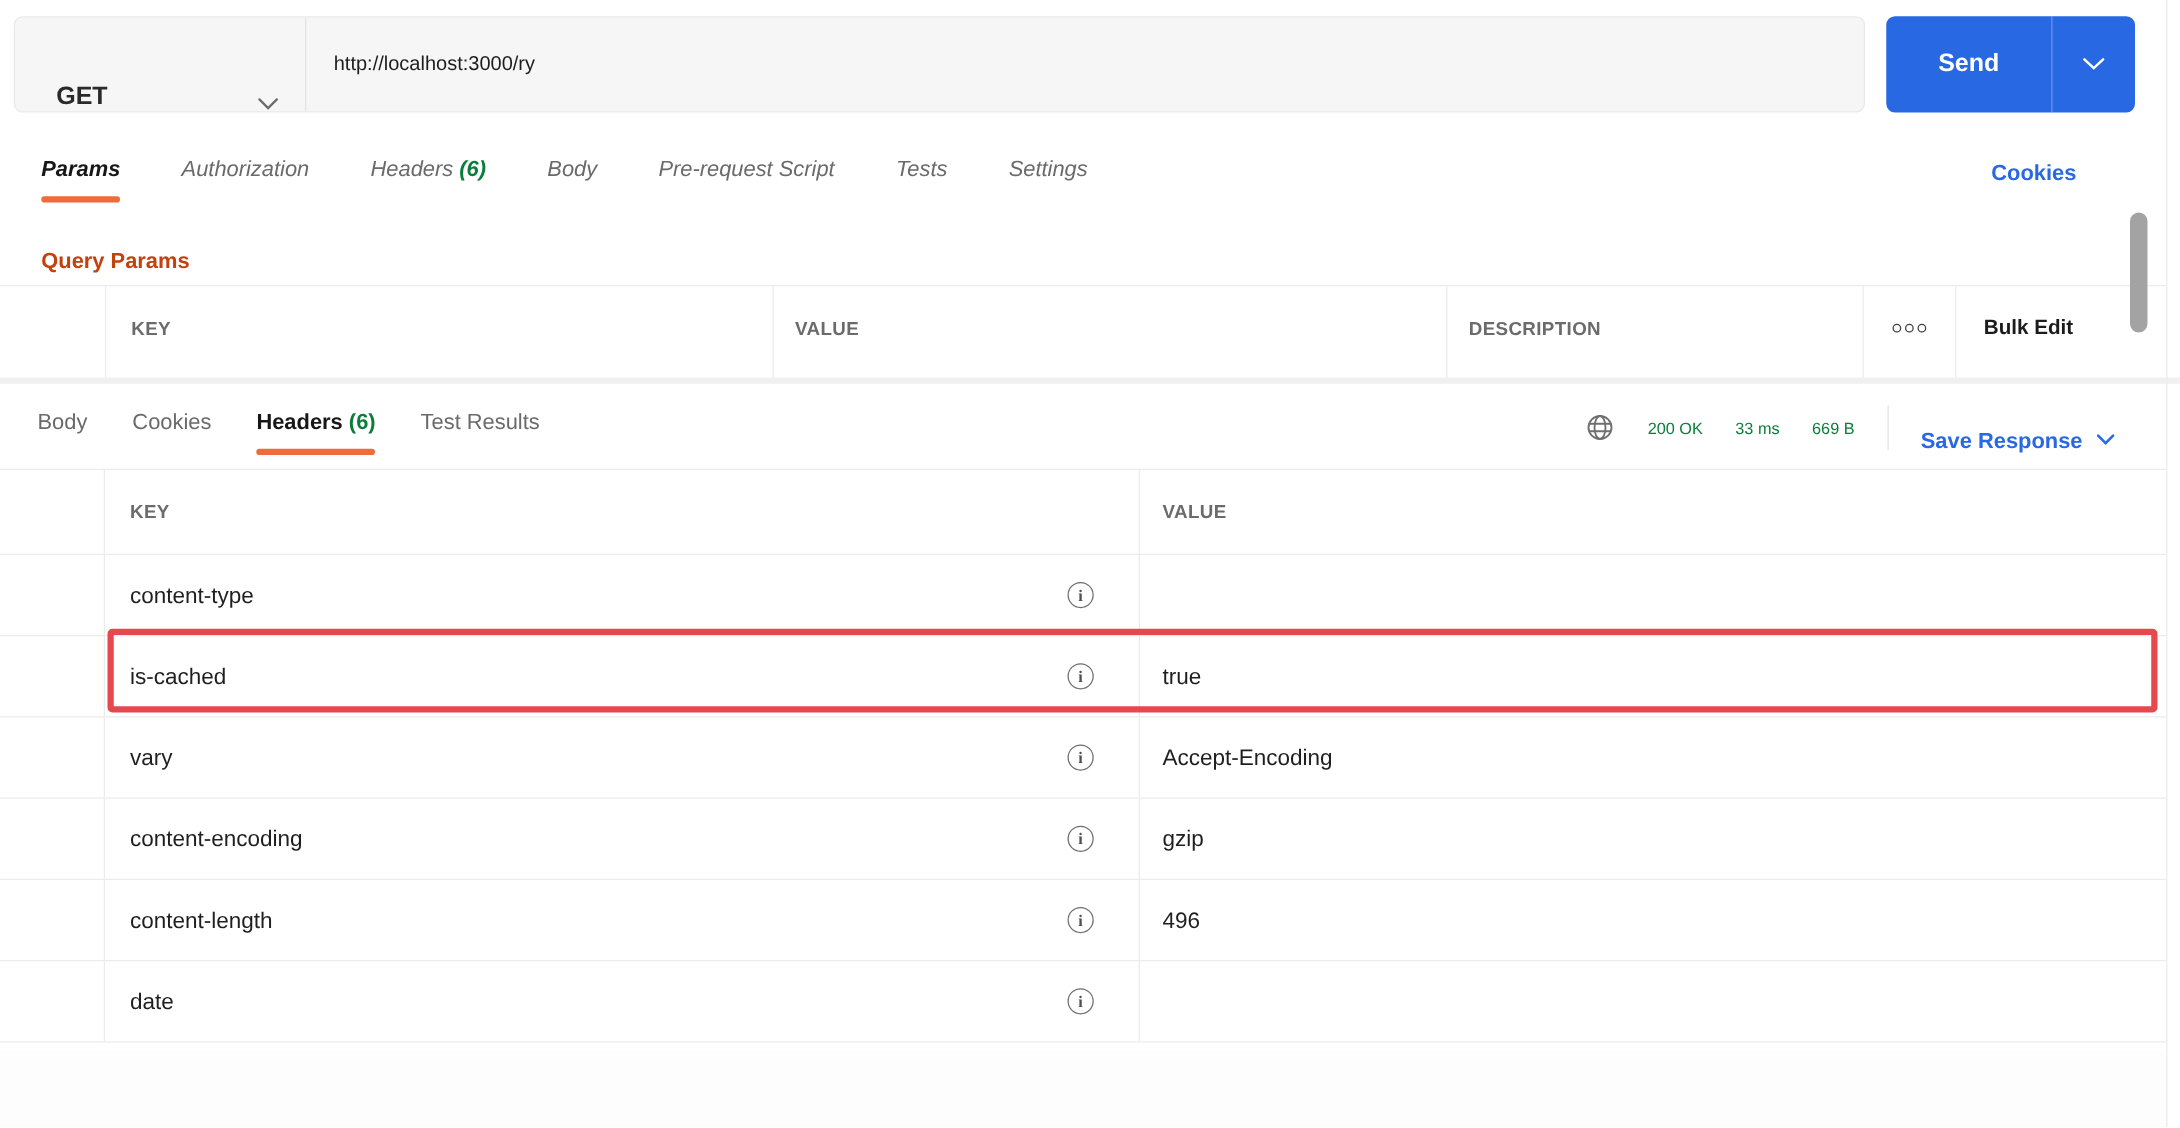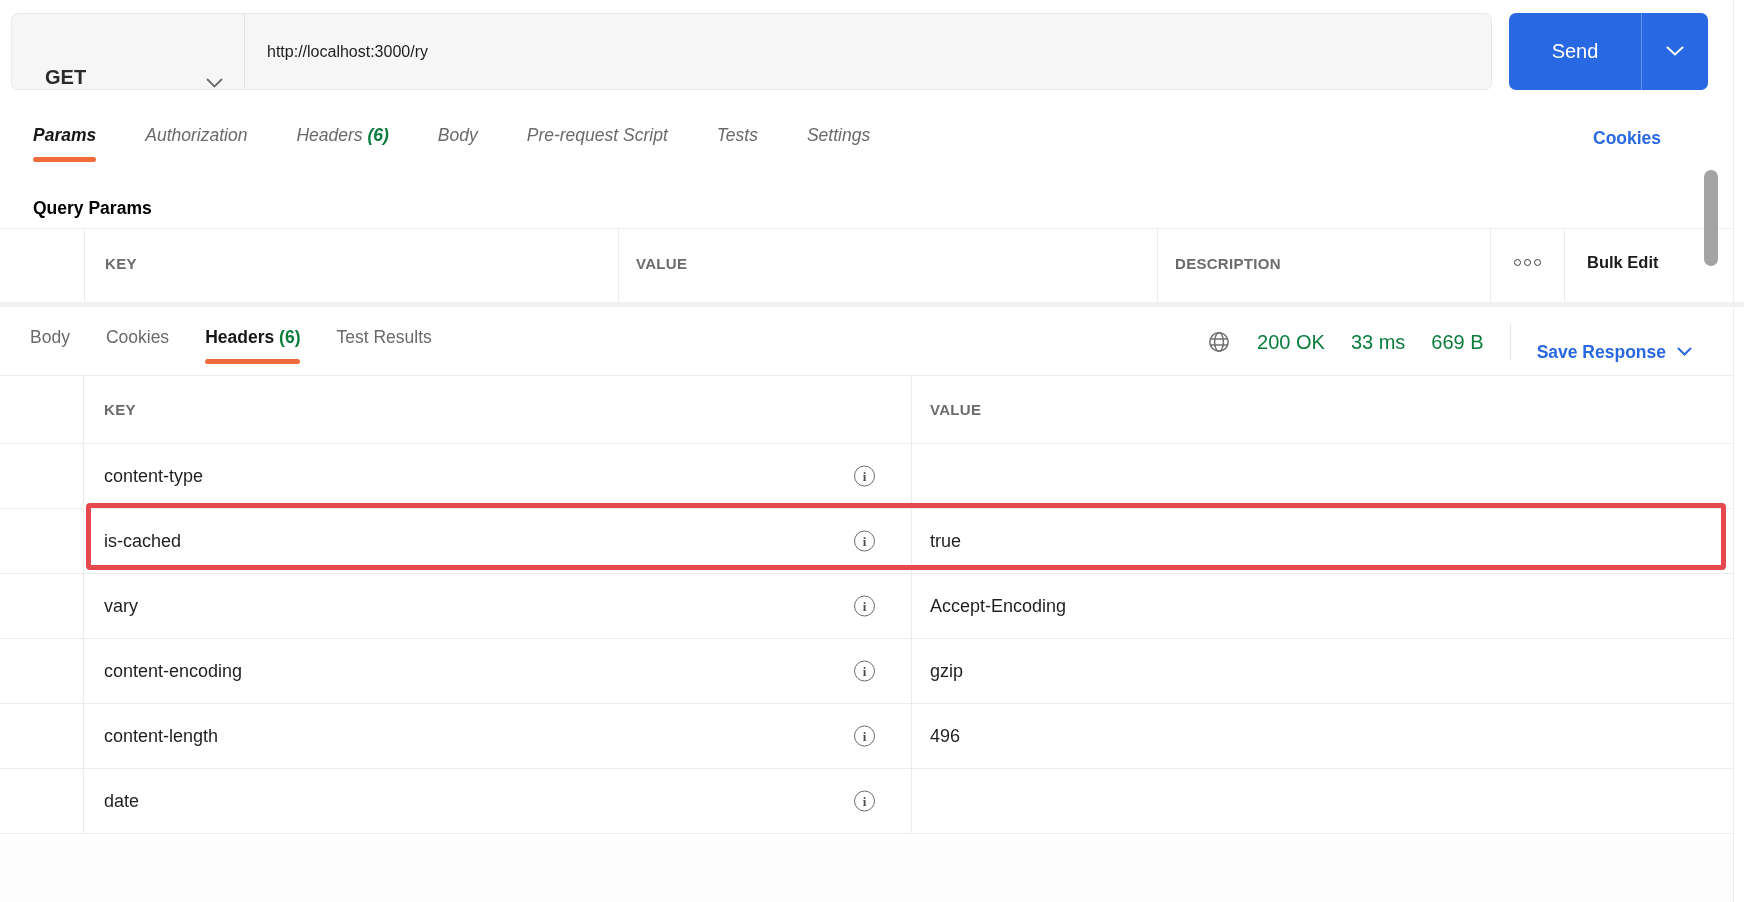--- a/index.html
+++ b/index.html
@@ -26,62 +26,62 @@
   .url-input{
     flex:1; background:transparent; border:none; outline:none;
     font-family:inherit; font-size:16px; color:#1d1d1d; padding-left:22px;
   }
   .send-btn{
     position:absolute; left:1509px; top:13px; width:199px; height:77px;
     background:var(--blue); border-radius:7px; display:flex; color:#fff; overflow:hidden;
   }
   .send-main{
     width:133px; display:flex; align-items:center; justify-content:center;
-    font-size:20px; font-weight:400; border-right:1px solid rgba(255,255,255,0.30); cursor:pointer;
+    font-size:20px; font-weight:700; border-right:1px solid rgba(255,255,255,0.30); cursor:pointer;
   }
   .send-caret{flex:1; display:flex; align-items:center; justify-content:center; cursor:pointer;}
   
   .req-tabs{position:absolute; left:33px; top:124px; display:flex; gap:49px;font-style:italic;}
   .res-tabs{position:absolute; left:30px; top:326px; display:flex; gap:36px;}
   .tab{
     position:relative; font-size:17.5px; line-height:23px; color:var(--muted);
     padding-bottom:15px; cursor:pointer; white-space:nowrap;
   }
   .tab.active{color:#171717; font-weight:700;}
   .tab.active::after{
     content:""; position:absolute; left:0; right:0; bottom:0; height:5px;
     border-radius:3px; background:var(--orange);
   }
   .tab .count{color:var(--green); font-weight:600;}
   .cookies-link{
     position:absolute; left:1593px; top:128px; font-size:17.5px; font-weight:700;
     color:var(--blue); cursor:pointer;
   }
   
-  .qp-title{position:absolute; left:33px; top:198px; font-size:17.5px; font-weight:700; color:#000000;}
+  .qp-title{position:absolute; left:33px; top:198px; font-size:17.5px; font-weight:700; color:#c2410c;}
   .qp-table{
     position:absolute; left:0; top:228px; width:1733px; height:74px;
     border-top:1px solid var(--border); display:flex;
   }
   .qp-cell{border-left:1px solid var(--border); padding:26px 0 0 17px;}
   .qp-cell:first-child{border-left:none;}
   .th{font-size:15px; font-weight:700; color:#6b6b6b; letter-spacing:0.3px;}
   .qp-c0{width:84px;}
   .qp-c1{width:534px; padding-left:20px;}
   .qp-c2{width:539px;}
   .qp-c3{width:333px;}
   .qp-c4{width:74px; display:flex; align-items:flex-start; justify-content:center; padding:30px 0 0 0; gap:3px; cursor:pointer;}
   .qp-c5{width:169px; padding:24px 0 0 22px; cursor:pointer;}
   .bulk-edit{font-size:16.5px; font-weight:700; color:#1c1c1c;}
   .dot{width:7px; height:7px; border:1.5px solid #3d3d3d; border-radius:50%;}
   
   .splitter{position:absolute; left:0; top:302px; width:1744px; height:5px; background:#f0f0f0;}
   
   .res-status{position:absolute; top:320px; right:52px; height:44px; display:flex; align-items:center; gap:26px;}
-  .status-item{font-size:20px; font-weight:500; color:var(--green); white-space:nowrap;}
+  .status-item{font-size:13px; font-weight:500; color:var(--green); white-space:nowrap;}
   .status-divider{width:1px; height:36px; background:#e4e4e4;}
   .save-response{display:flex; align-items:center; gap:11px; font-size:17.5px; font-weight:700; color:var(--blue); cursor:pointer;margin-top:20px;}
   
   .res-table{position:absolute; left:0; top:375px; width:1733px; border-top:1px solid var(--border);}
   .rrow{display:flex; height:65px; border-bottom:1px solid var(--border); align-items:stretch;}
   .rrow.head{height:68px;}
   .c-check{width:84px; border-right:1px solid var(--border);}
   .c-key{
     width:828px; border-right:1px solid var(--border); position:relative;
     display:flex; align-items:center; padding-left:20px; font-size:18px; color:#1f1f1f;

